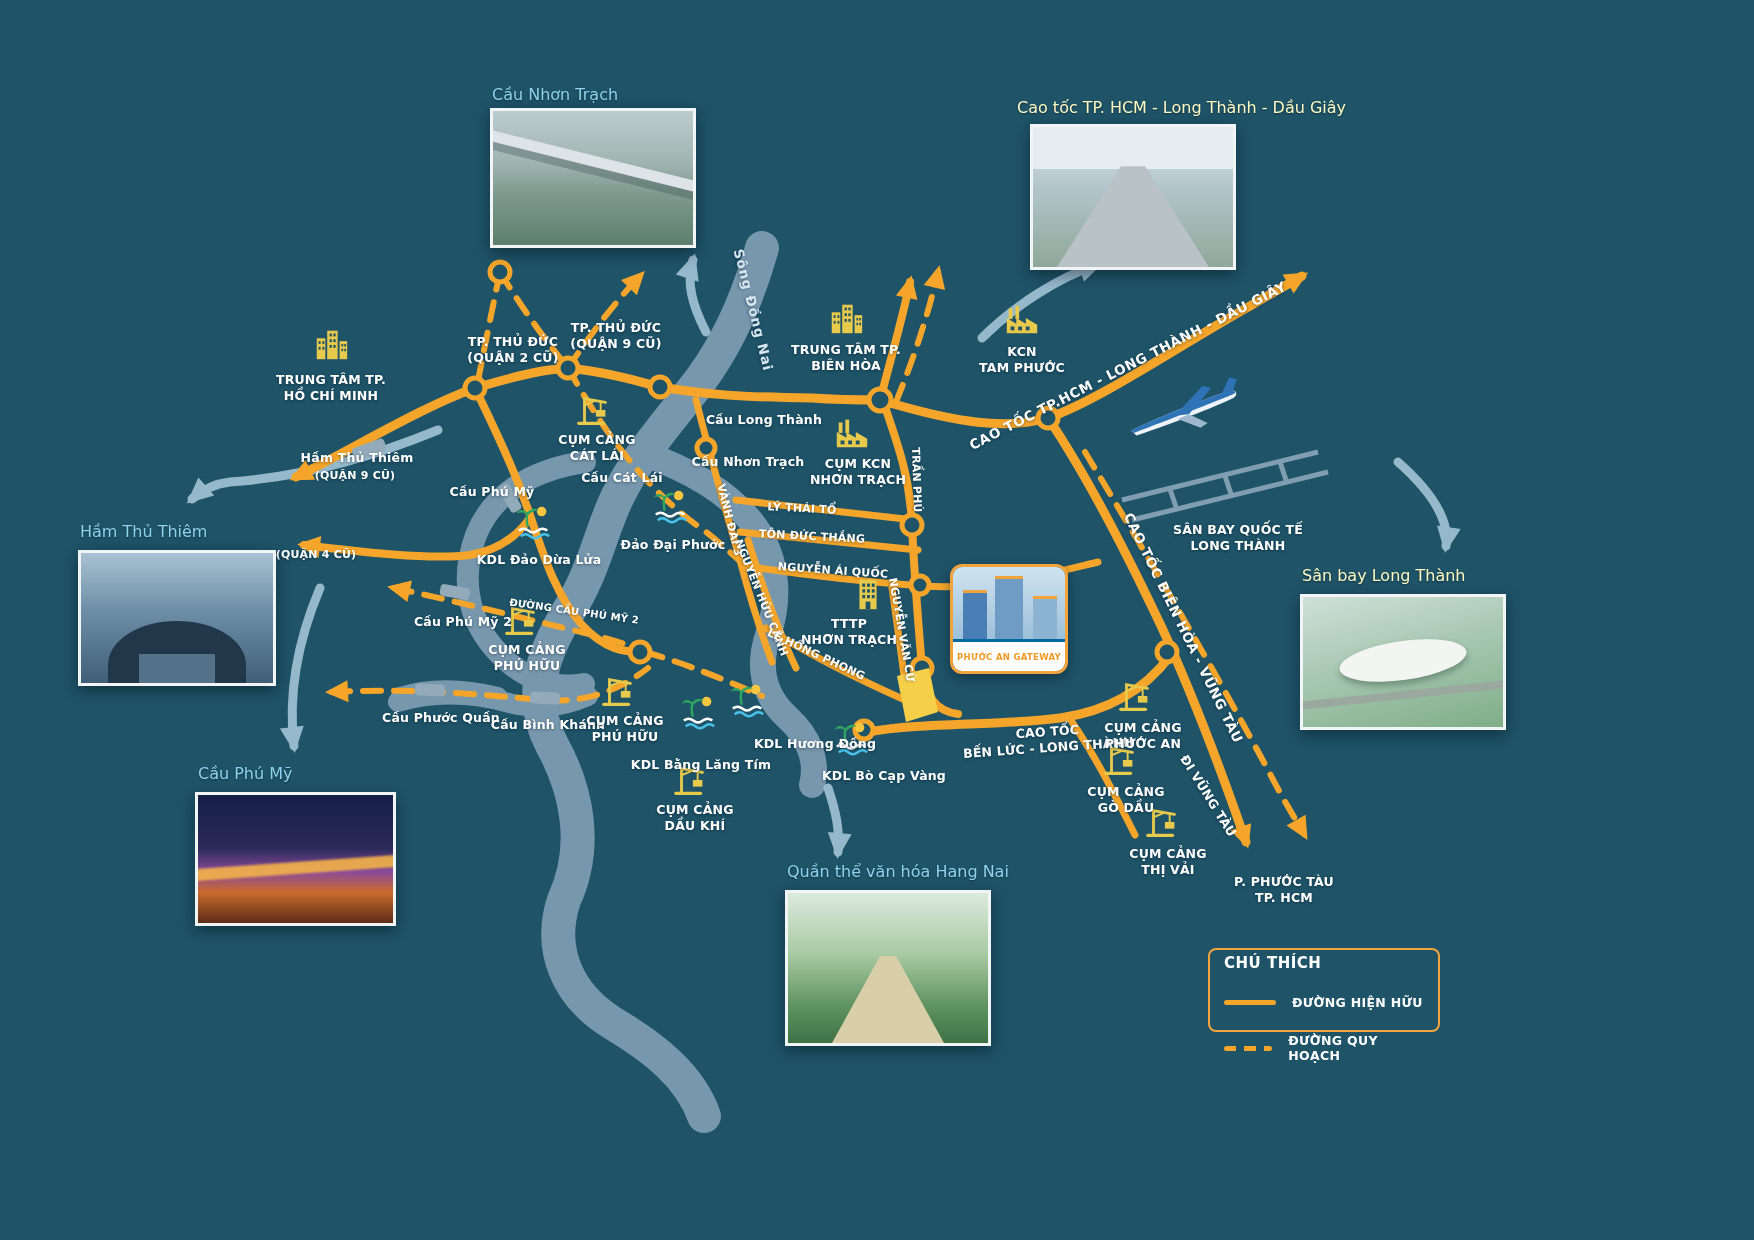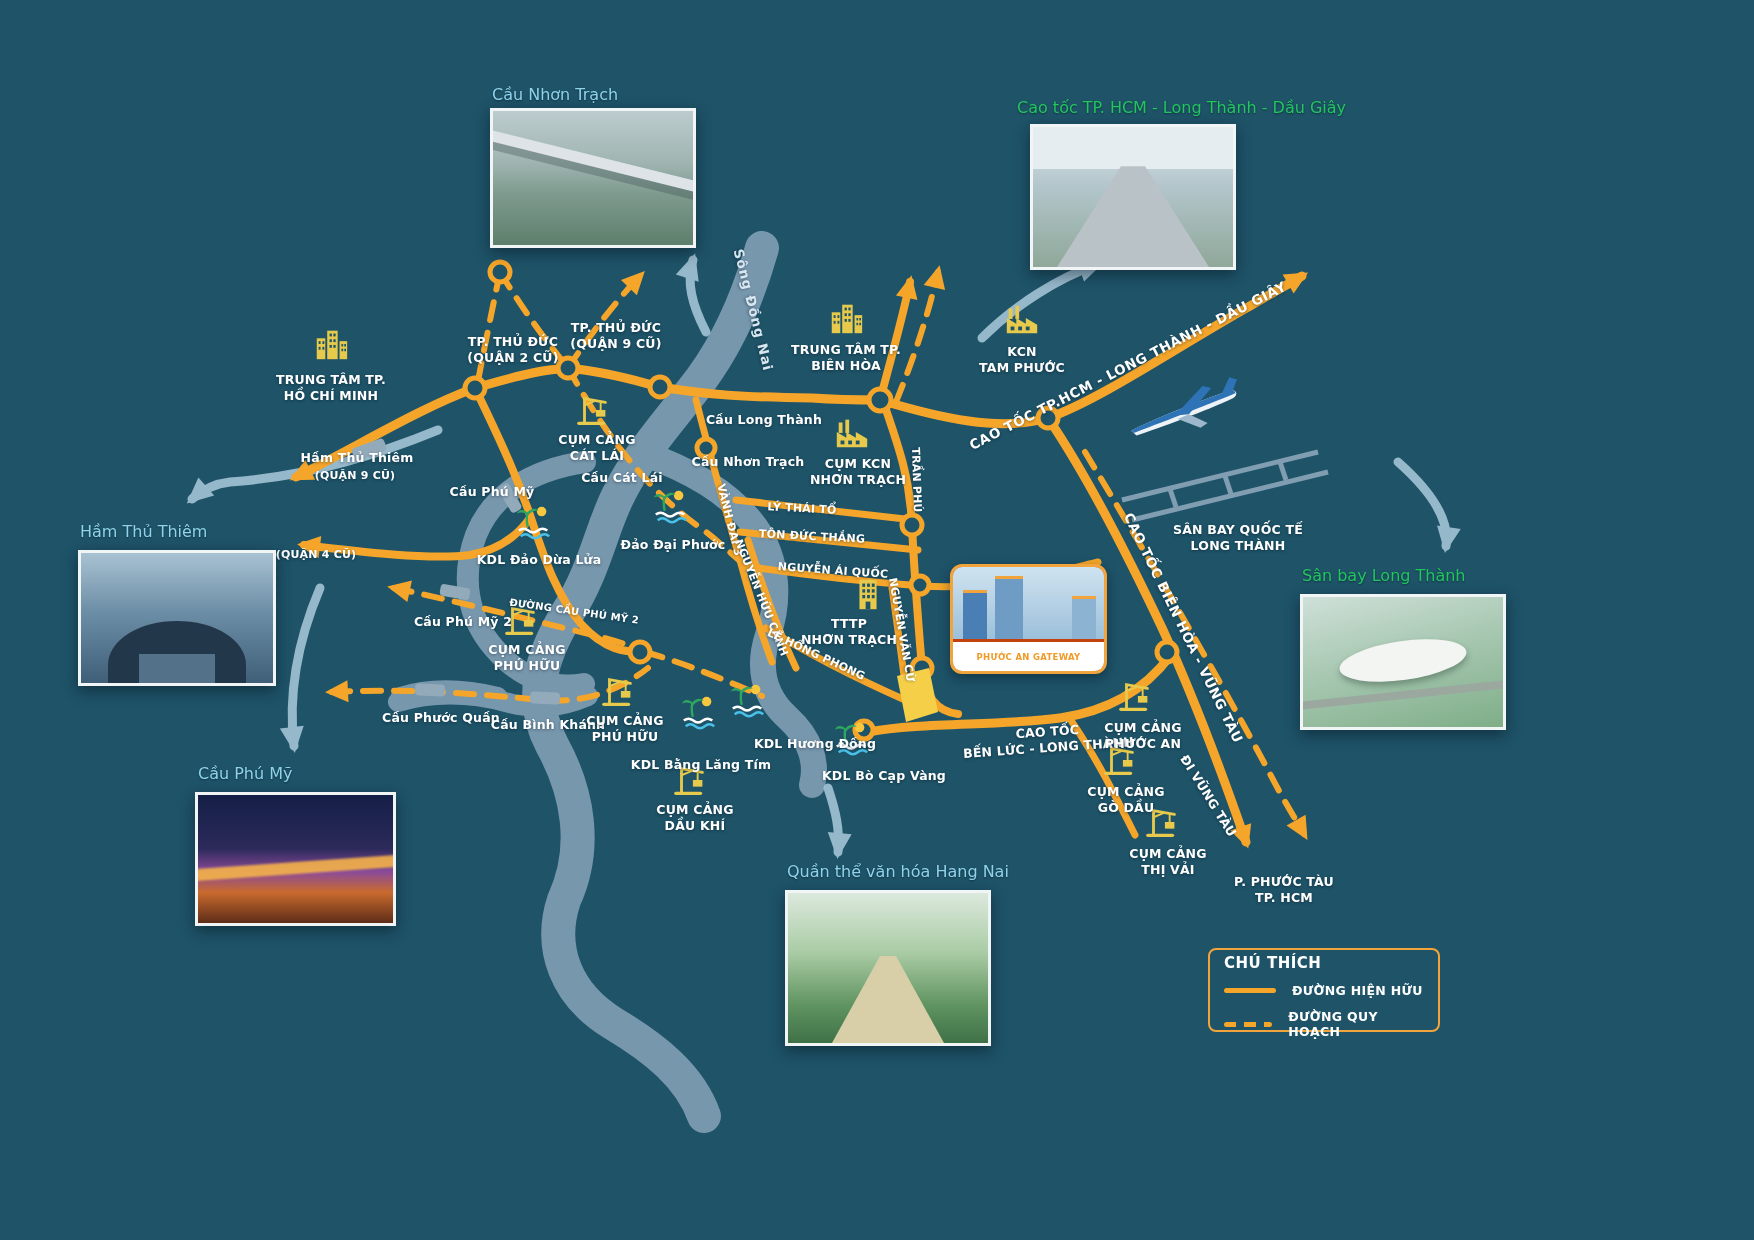--- a/index.html
+++ b/index.html
@@ -16,53 +16,52 @@
     text-shadow:0 1px 3px rgba(0,20,30,.45);
   }
   .lbl.small{font-size:11px;}
   .lbl.rot{transform:translate(-50%,-50%);white-space:nowrap;}
   .lbl.hwy{font-size:13.5px;letter-spacing:.6px;}
   .lbl.river-name{color:#d7e7f1;font-size:13.5px;letter-spacing:1px;}
   .cap{
     position:absolute;color:#8ed3ec;font-size:16px;font-weight:400;
     white-space:nowrap;text-shadow:0 1px 2px rgba(0,0,0,.4);
   }
-  .cap.white{color:#22c55e;}
+  .cap.white{color:#fef9c3;}
   .photo{
     position:absolute;border:3px solid #f2f5f6;
     box-shadow:0 5px 14px rgba(0,10,20,.45);overflow:hidden;
   }
   .photo .inner{position:absolute;inset:0;}
   .mic{position:absolute;width:38px;height:38px;transform:translate(-50%,-50%);overflow:visible;}
   
   #project-card{
     position:absolute;left:950px;top:564px;width:112px;height:104px;
-    background:#c2410c;border:3px solid #f2a43c;border-radius:12px;overflow:hidden;
+    background:#0369a1;border:3px solid #f2a43c;border-radius:12px;overflow:hidden;
     box-shadow:0 4px 12px rgba(0,10,20,.4);
-    padding-left:39px;
   }
   #project-card .art{position:absolute;left:0;top:0;right:0;height:72px;
     background:linear-gradient(180deg,#cfe3f0 0%,#9cc0da 100%);}
   #project-card .t1,#project-card .t2,#project-card .t3{position:absolute;bottom:0;}
   #project-card .t1{left:10px;width:24px;height:46px;background:#4a7fb5;border-top:3px solid #f2a43c;}
   #project-card .t2{left:42px;width:28px;height:60px;background:#6f9cc4;border-top:3px solid #f2a43c;}
   #project-card .t3{right:8px;width:24px;height:40px;background:#8db3d2;border-top:3px solid #f2a43c;}
   #project-card .band{
     position:absolute;left:0;right:0;bottom:0;height:29px;background:#fff;
     display:flex;align-items:center;justify-content:center;
     color:#f09a28;font-weight:700;font-size:8.5px;letter-spacing:.3px;text-align:center;
   }
   
   #legend{
     position:absolute;left:1208px;top:948px;width:232px;height:84px;
     border:2.5px solid #f2a43c;border-radius:8px;box-sizing:border-box;
     padding:4px 14px 8px 14px;
   }
   #legend .title{color:#fff;font-weight:700;font-size:15px;letter-spacing:.5px;}
-  #legend .row{display:flex;align-items:center;margin-top:11px;}
+  #legend .row{display:flex;align-items:center;margin-top:23px;}
   #legend .line-solid{width:52px;height:5px;border-radius:3px;background:#f5a62a;}
   #legend .line-dashed{width:52px;height:5px;border-radius:3px;
     background:repeating-linear-gradient(90deg,#f5a62a 0 12px,transparent 12px 20px);}
   #legend .row .txt{color:#fff;font-weight:700;font-size:12.5px;margin-left:16px;letter-spacing:.3px;}
   
   .ph-bridge-day{background:linear-gradient(180deg,#bcccce 0%,#a0b5b2 38%,#7e9a8e 62%,#5e7f6c 100%);}
   .ph-bridge-day .deck{position:absolute;left:-12%;top:34%;width:130%;height:11px;background:#dde3e6;transform:rotate(14deg);box-shadow:0 8px 0 rgba(60,80,80,.35);}
   .ph-highway{background:linear-gradient(180deg,#dde6ea 0%,#b3c6cc 42%,#8fa899 100%);}
   .ph-highway .road{position:absolute;inset:0;background:#b9c2c6;clip-path:polygon(44% 28%,56% 28%,88% 100%,12% 100%);}
   .ph-highway .sky{position:absolute;left:0;top:0;right:0;height:30%;background:#e6edf0;}

